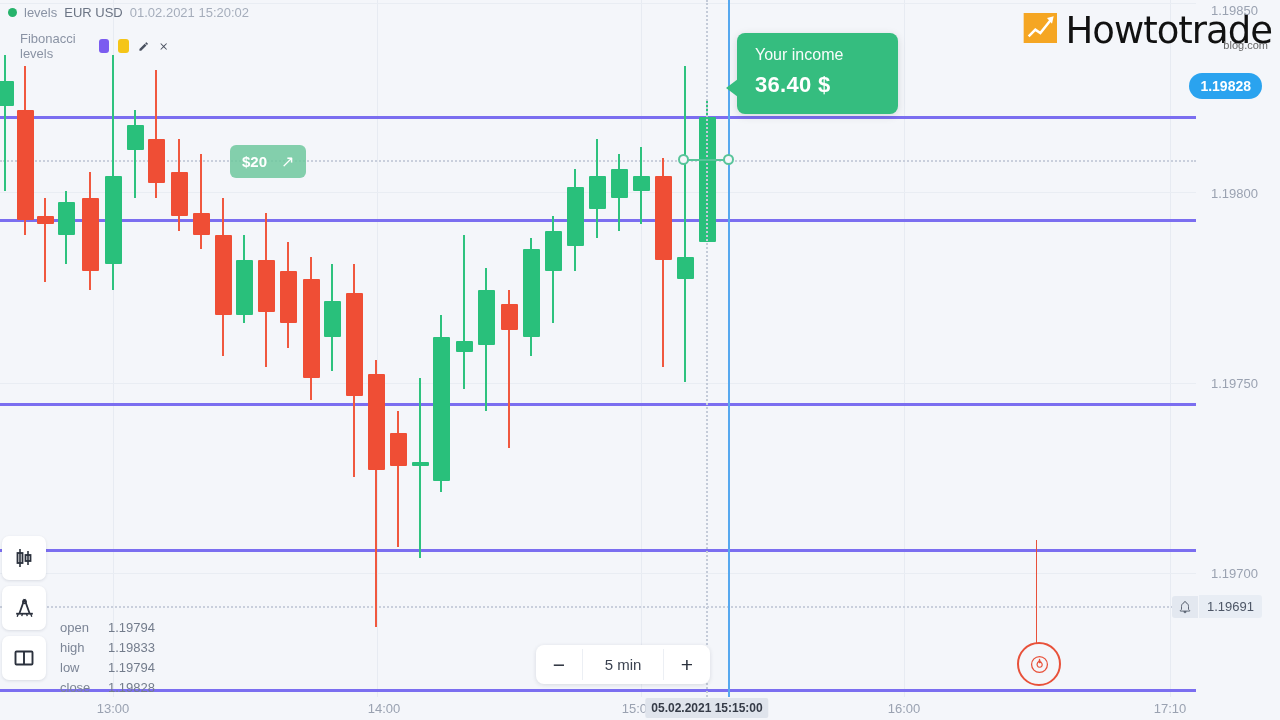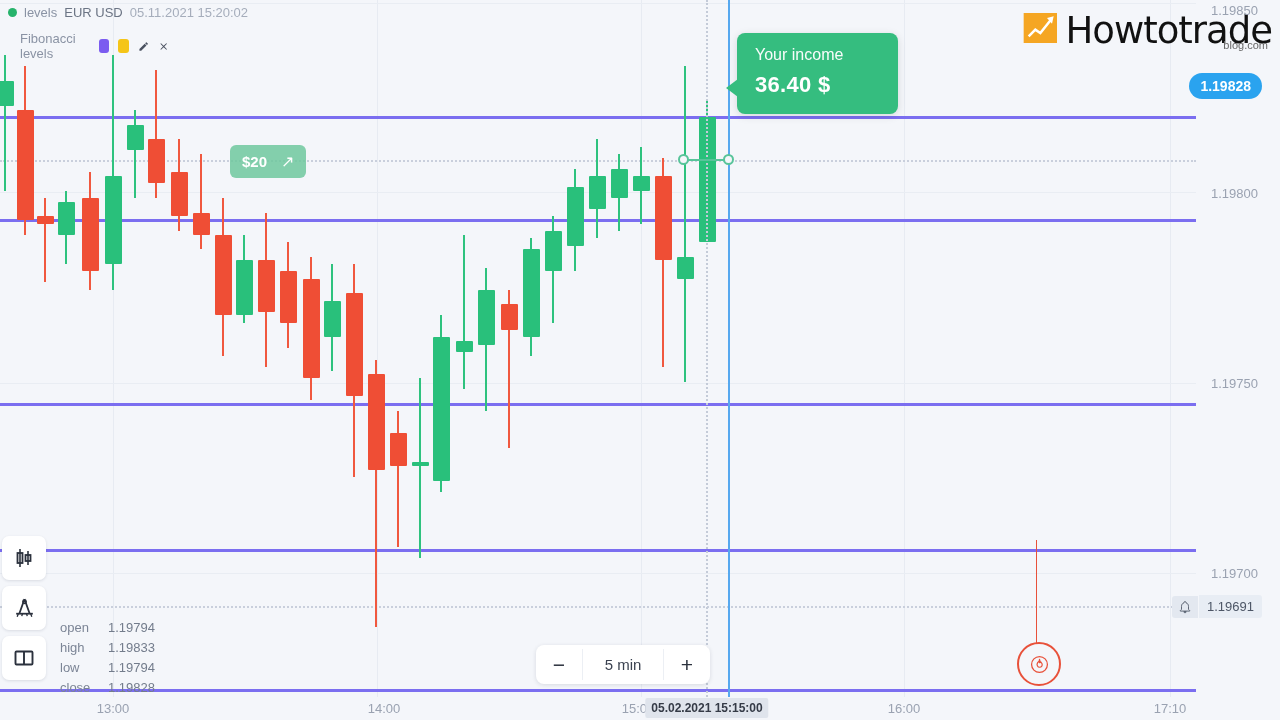--- a/index.html
+++ b/index.html
@@ -306,21 +306,21 @@
         <path d="M12 5.5c.4 2.6-1.6 3.1-2.6 4.7-1.3 2 .1 5.3 2.8 5.3 2.4 0 3.8-2.3 3-4.4-.5-1.3-1.5-1.6-1.7-2.6-.2.9-.9 1.3-1.4 1.1.6-1.2.5-2.9-.1-4.1z" fill="none" stroke="#e8513a" stroke-width="1.5" stroke-linejoin="round"></path>
       </svg>
     </div>
   </div>
 
   <div class="hdr">
     <div class="row1">
       <span class="dotg"></span>
       <span>levels</span>
       <span class="sym">EUR USD</span>
-      <span class="tsx">05.11.2021 15:20:02</span>
+      <span class="tsx">01.02.2021 15:20:02</span>
     </div>
     <div class="row2">
       <span>Fibonacci levels</span>
       <span class="sw purple"></span>
       <span class="sw yellow"></span>
       <svg class="mini" viewBox="0 0 24 24">
         <path d="M3 17.2V21h3.8L18 9.8l-3.8-3.8L3 17.2zM20.7 7.1c.4-.4.4-1 0-1.4l-2.4-2.4c-.4-.4-1-.4-1.4 0l-1.8 1.8 3.8 3.8 1.8-1.8z" fill="currentColor"></path>
       </svg>
       <svg class="mini" viewBox="0 0 24 24">
         <path d="M19 6.4L17.6 5 12 10.6 6.4 5 5 6.4 10.6 12 5 17.6 6.4 19 12 13.4 17.6 19 19 17.6 13.4 12z" fill="currentColor"></path>

